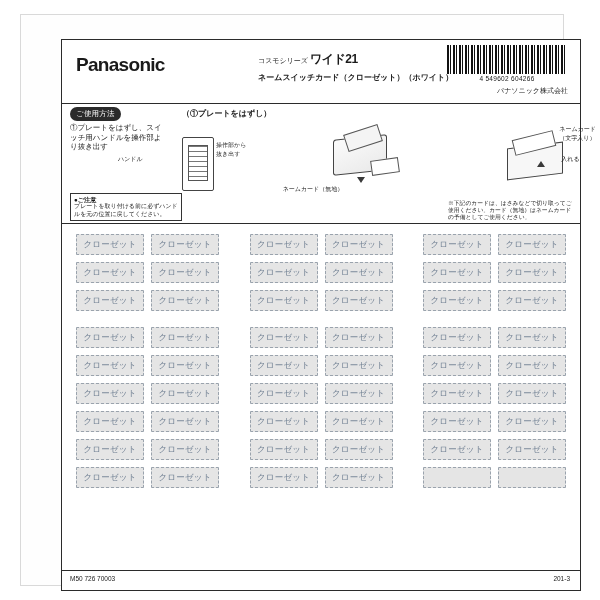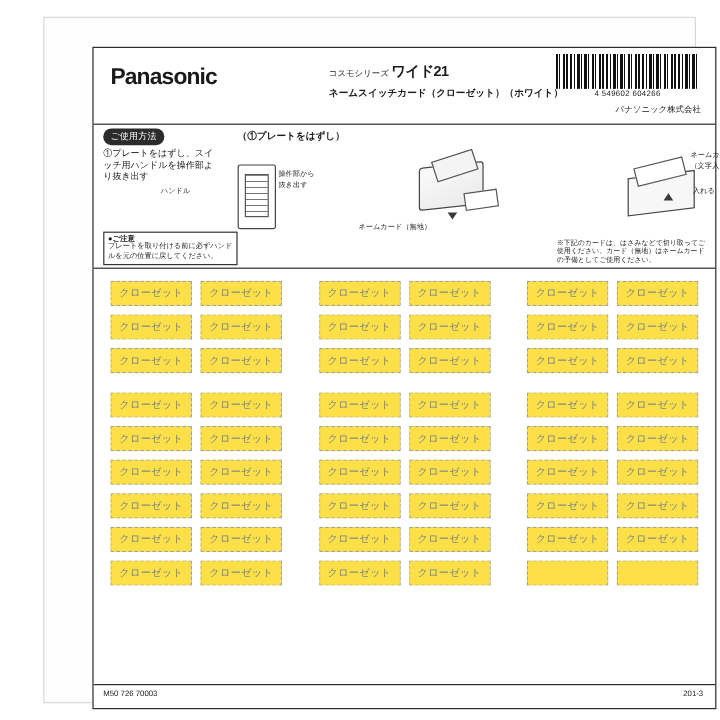--- a/index.html
+++ b/index.html
@@ -11,21 +11,21 @@
     overflow:hidden;
   }
   .page{
     position:relative;
     width:600px;height:600px;
     background:#fff;
   }
   
   .sheet{
     position:absolute;
-    left:36px; top:14px;
+    left:20px; top:14px;
     width:544px; height:572px;
     background:#fefefe;
     border:1px solid #d9d9d9;
     box-sizing:border-box;
   }
   .inner-border{
     position:absolute;
     left:40px; top:24px;
     width:520px; height:552px;
     border:1.4px solid #2b2b2b;
@@ -236,21 +236,21 @@
   }
   .cell{
     width:68px;height:21px;
     border:1px dashed #9aa3ad;
     border-radius:1px;
     display:flex;
     align-items:center;
     justify-content:center;
     font-size:8.5px;
     color:#6f7f92;
-    background:#fde047;
+    background:#e5e5e5;
     letter-spacing:0.2px;
     box-sizing:border-box;
   }
   .cell.blank{color:transparent;}
   .row-sp{height:7px;}
   .band-sp{height:16px;}
 
   
   .footer{
     position:absolute;

